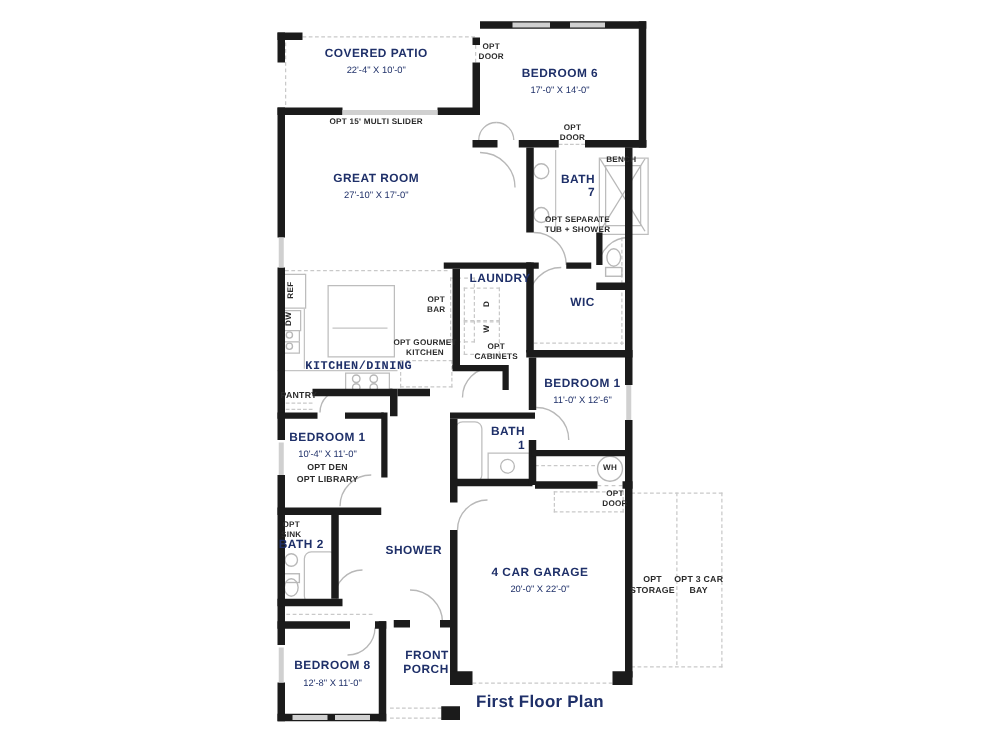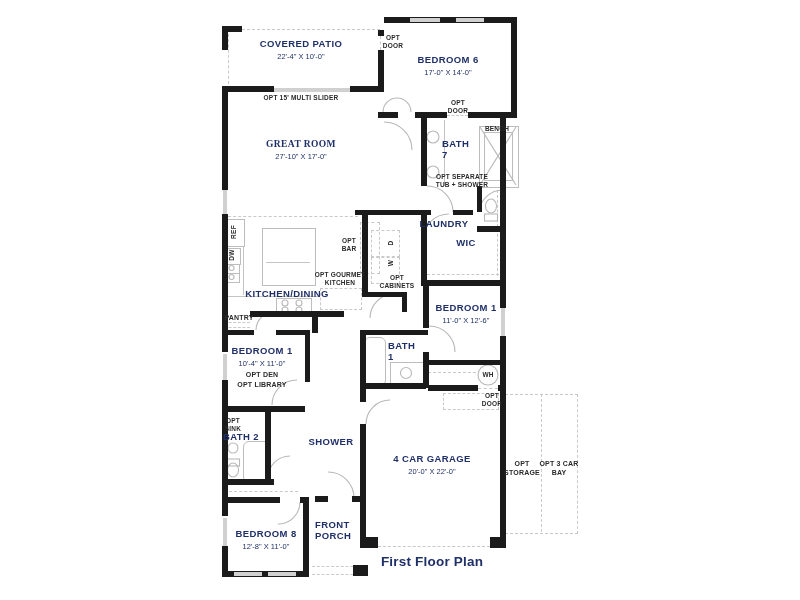--- a/index.html
+++ b/index.html
@@ -5,21 +5,21 @@
   html,body{margin:0;padding:0;background:#ffffff;}
   .plan{position:relative;width:800px;height:600px;background:#ffffff;overflow:hidden;
         font-family:"Liberation Sans",sans-serif;}
   .w{position:absolute;background:#1b1b1b;}
   .wn{position:absolute;background:#d0d0d0;}
   .ln{position:absolute;background:#c4c4c4;}
   .box{position:absolute;border:1px solid #bdbdbd;background:#ffffff;}
   .dbox{position:absolute;border:1px dashed #c9c9c9;}
   .dh{position:absolute;border-top:1px dashed #c9c9c9;height:0;}
   .dv{position:absolute;border-left:1px dashed #c9c9c9;width:0;}
-  .lbl{position:absolute;transform:translate(-50%,-50%);text-align:left;
+  .lbl{position:absolute;transform:translate(-50%,-50%);text-align:right;
        color:#1f3069;font-weight:bold;font-size:9.5px;letter-spacing:.4px;
        white-space:nowrap;line-height:1.15;}
   .dims{position:absolute;transform:translate(-50%,-50%);text-align:center;
         color:#1f3069;font-weight:500;font-size:7.5px;white-space:nowrap;}
   .wrap{white-space:normal;}
   .opt{position:absolute;transform:translate(-50%,-50%);text-align:center;
        color:#2a2a2a;font-weight:bold;font-size:6.5px;letter-spacing:.2px;line-height:1.25;}
   .rot{position:absolute;transform:translate(-50%,-50%) rotate(-90deg);
        color:#2a2a2a;font-weight:bold;font-size:6.5px;letter-spacing:.3px;white-space:nowrap;}
   .title{position:absolute;transform:translate(-50%,-50%);color:#1f3069;
@@ -182,32 +182,32 @@
   <div class="lbl" style="left:301px;top:44px;">COVERED PATIO</div>
   <div class="dims" style="left:301px;top:56px;">22'-4" X 10'-0"</div>
   <div class="opt" style="left:301px;top:98px;">OPT 15' MULTI SLIDER</div>
   <div class="opt wrap" style="left:393px;top:42px;width:24px;">OPT DOOR</div>
   <div class="lbl" style="left:448px;top:60px;">BEDROOM 6</div>
   <div class="dims" style="left:448px;top:72px;">17'-0" X 14'-0"</div>
   <div class="opt wrap" style="left:458px;top:107px;width:24px;">OPT DOOR</div>
   <div class="opt" style="left:497px;top:129px;">BENCH</div>
   <div class="lbl wrap" style="left:459px;top:150px;width:34px;white-space:normal;">BATH 7</div>
   <div class="opt wrap" style="left:462px;top:181px;width:66px;">OPT SEPARATE TUB + SHOWER</div>
-  <div class="lbl" style="left:301px;top:144px;font-family:Liberation Serif, serif;">GREAT ROOM</div>
+  <div class="lbl" style="left:301px;top:144px;">GREAT ROOM</div>
   <div class="dims" style="left:301px;top:156px;">27'-10" X 17'-0"</div>
-  <div class="lbl" style="left:400px;top:224px;margin-left:44px;">LAUNDRY</div>
+  <div class="lbl" style="left:400px;top:224px;">LAUNDRY</div>
   <div class="rot" style="left:390px;top:243px;">D</div>
   <div class="rot" style="left:390px;top:263px;">W</div>
   <div class="opt wrap" style="left:397px;top:282px;width:46px;">OPT CABINETS</div>
   <div class="lbl" style="left:466px;top:243px;">WIC</div>
   <div class="rot" style="left:233px;top:232px;">REF</div>
   <div class="rot" style="left:231px;top:255px;">DW</div>
   <div class="opt wrap" style="left:349px;top:245px;width:24px;">OPT BAR</div>
   <div class="opt wrap" style="left:340px;top:279px;width:64px;">OPT GOURMET KITCHEN</div>
-  <div class="lbl" style="left:287px;top:294px;">KITCHEN/DINING</div>
+  <div class="lbl" style="left:287px;top:294px;font-family:Liberation Mono, monospace;">KITCHEN/DINING</div>
   <div class="opt" style="left:239px;top:318px;font-size:7px;">PANTRY</div>
   <div class="lbl" style="left:466px;top:308px;">BEDROOM 1</div>
   <div class="dims" style="left:466px;top:320px;">11'-0" X 12'-6"</div>
   <div class="lbl" style="left:262px;top:351px;">BEDROOM 1</div>
   <div class="dims" style="left:262px;top:363px;">10'-4" X 11'-0"</div>
   <div class="opt" style="left:262px;top:375px;font-size:7px;">OPT DEN</div>
   <div class="opt" style="left:262px;top:385px;font-size:7px;">OPT LIBRARY</div>
   <div class="lbl wrap" style="left:404px;top:352px;width:32px;white-space:normal;">BATH 1</div>
   <div class="opt" style="left:488px;top:375px;">WH</div>
   <div class="opt wrap" style="left:233px;top:425px;width:24px;">OPT SINK</div>

